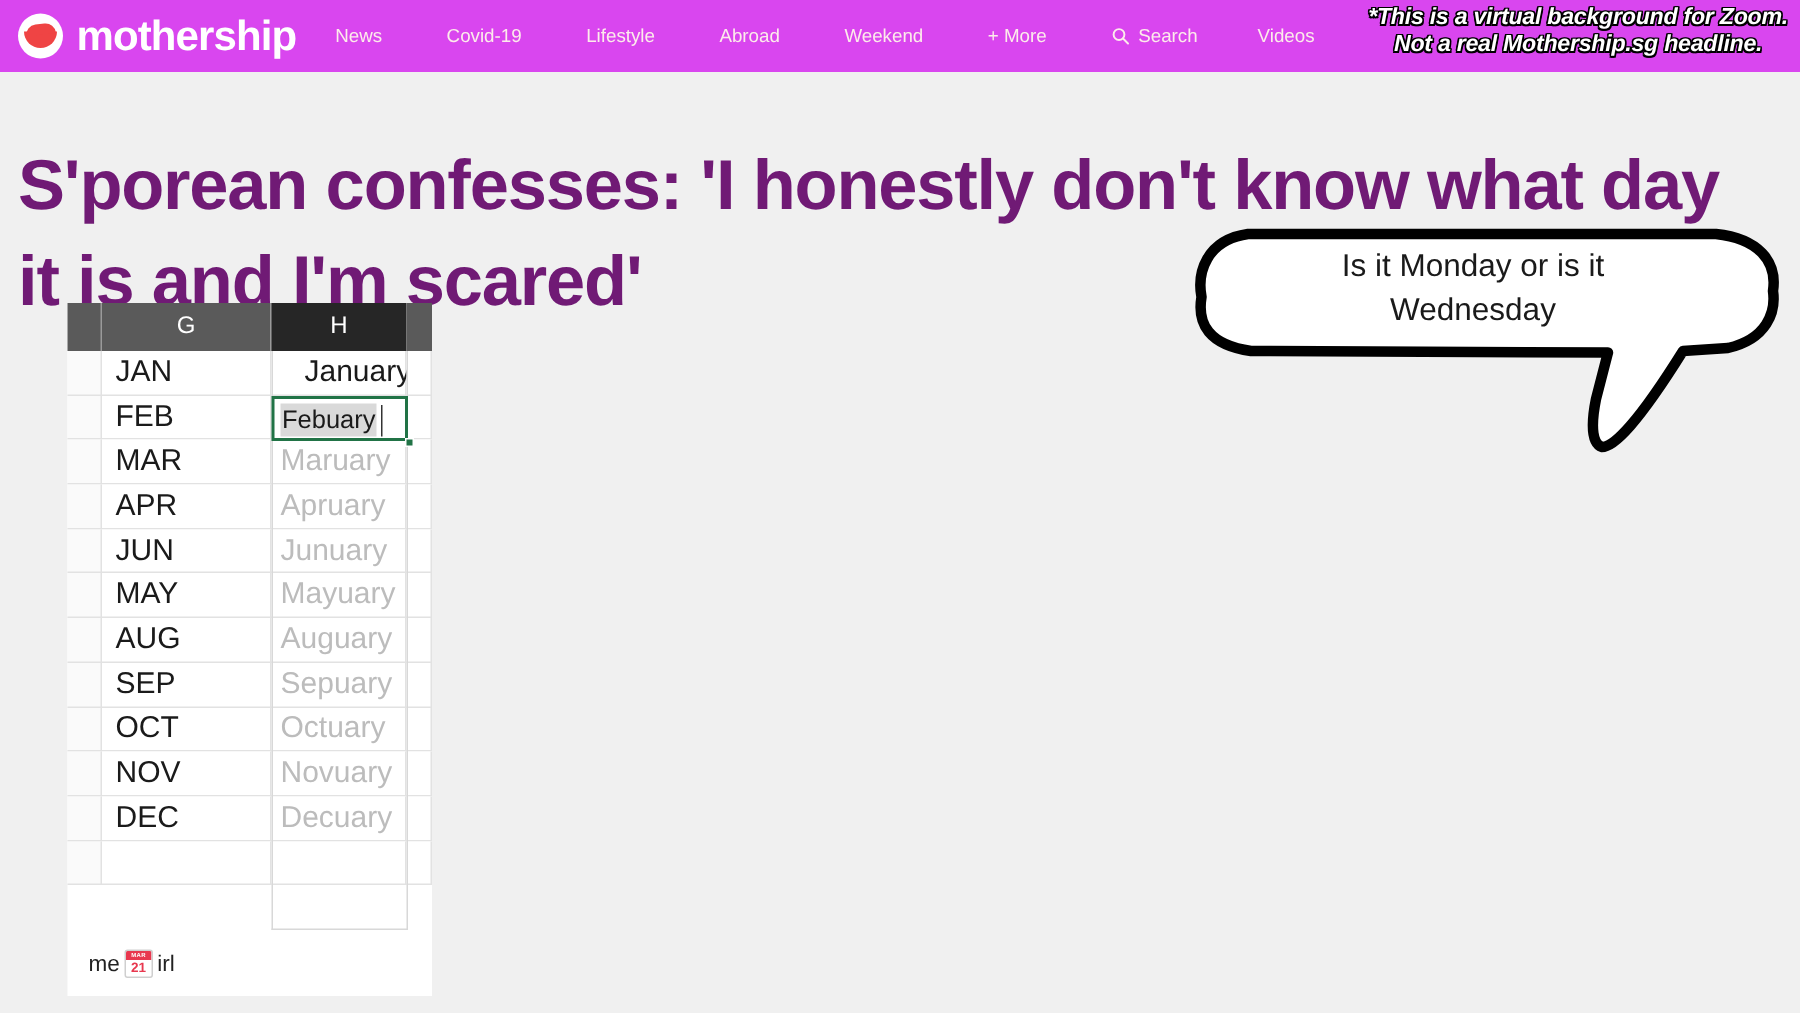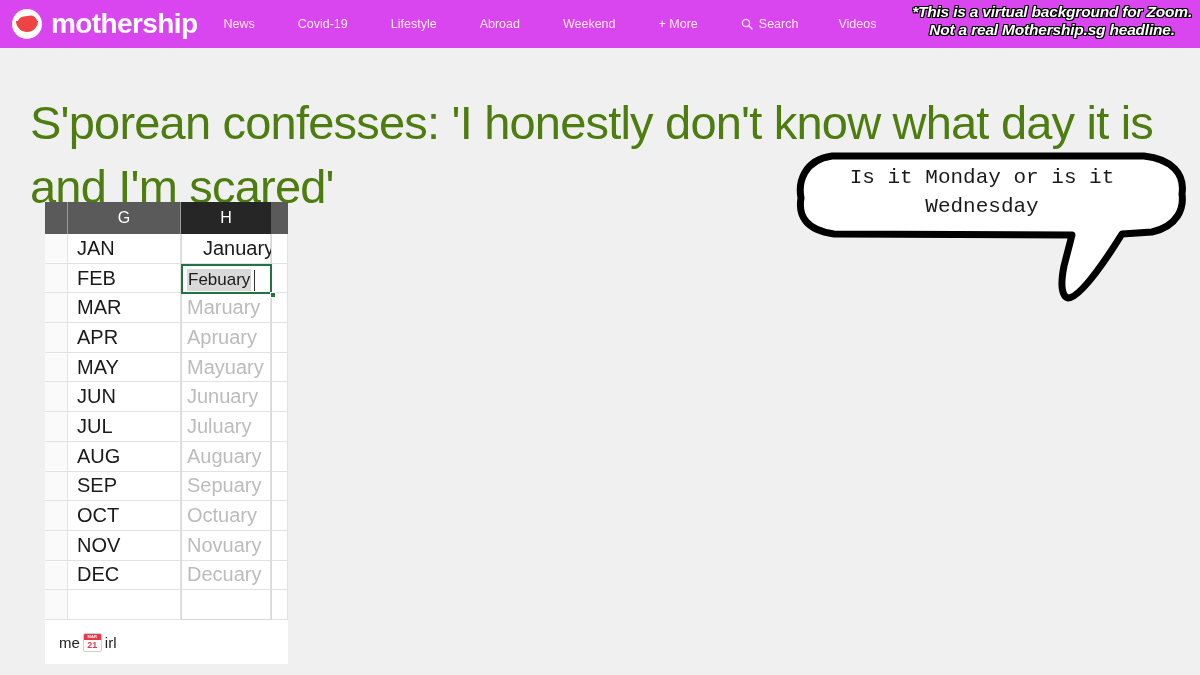--- a/index.html
+++ b/index.html
@@ -111,26 +111,26 @@
     -webkit-text-stroke: 0.9px #000;
     paint-order: stroke fill;
     text-shadow:
       1px 0 0 #000, -1px 0 0 #000, 0 1px 0 #000, 0 -1px 0 #000,
       1px 1px 0 #000, -1px -1px 0 #000, 1px -1px 0 #000, -1px 1px 0 #000;
   }
 
   
   .headline {
     position: absolute;
-    left: 30px;
+    left: 12px;
     top: 60px;
     width: 1160px;
     font-size: 47px;
-    font-weight: normal;
-    color: #4d7c0f;
+    font-weight: bold;
+    color: #701a75;
     line-height: 1.36;
     letter-spacing: -0.8px;
     font-family: "Liberation Sans Narrow", "Liberation Sans", sans-serif;
   }
 
   
   .sheet {
     position: absolute;
     left: 45px;
     top: 202px;
@@ -291,21 +291,21 @@
   .bubble-wrap svg { display: block; }
   .bubble-text {
     position: absolute;
     left: 30px;
     top: 18px;
     width: 320px;
     text-align: center;
     font-size: 21px;
     color: #1a1a1a;
     line-height: 1.38;
-    font-family: Liberation Mono, monospace;
+    font-family: Liberation Sans, sans-serif;
   }
 </style>
 </head>
 <body>
 
 <div class="navbar">
   <div class="brand">
     <span class="brand-logo"></span>
     <span class="brand-name">mothership</span>
   </div>
@@ -379,34 +379,28 @@
       <div class="cell cell-tail"></div>
     </div>
     <div class="row">
       <div class="cell cell-rowhdr"></div>
       <div class="cell cell-g">APR</div>
       <div class="cell cell-h ghost">Apruary</div>
       <div class="cell cell-tail"></div>
     </div>
     <div class="row">
       <div class="cell cell-rowhdr"></div>
+      <div class="cell cell-g">JUN</div>
+      <div class="cell cell-h ghost">Junuary</div>
+      <div class="cell cell-tail"></div>
+    </div>
+    <div class="row">
+      <div class="cell cell-rowhdr"></div>
       <div class="cell cell-g">MAY</div>
       <div class="cell cell-h ghost">Mayuary</div>
-      <div class="cell cell-tail"></div>
-    </div>
-    <div class="row">
-      <div class="cell cell-rowhdr"></div>
-      <div class="cell cell-g">JUN</div>
-      <div class="cell cell-h ghost">Junuary</div>
-      <div class="cell cell-tail"></div>
-    </div>
-    <div class="row">
-      <div class="cell cell-rowhdr"></div>
-      <div class="cell cell-g">JUL</div>
-      <div class="cell cell-h ghost">Juluary</div>
       <div class="cell cell-tail"></div>
     </div>
     <div class="row">
       <div class="cell cell-rowhdr"></div>
       <div class="cell cell-g">AUG</div>
       <div class="cell cell-h ghost">Auguary</div>
       <div class="cell cell-tail"></div>
     </div>
     <div class="row">
       <div class="cell cell-rowhdr"></div>

